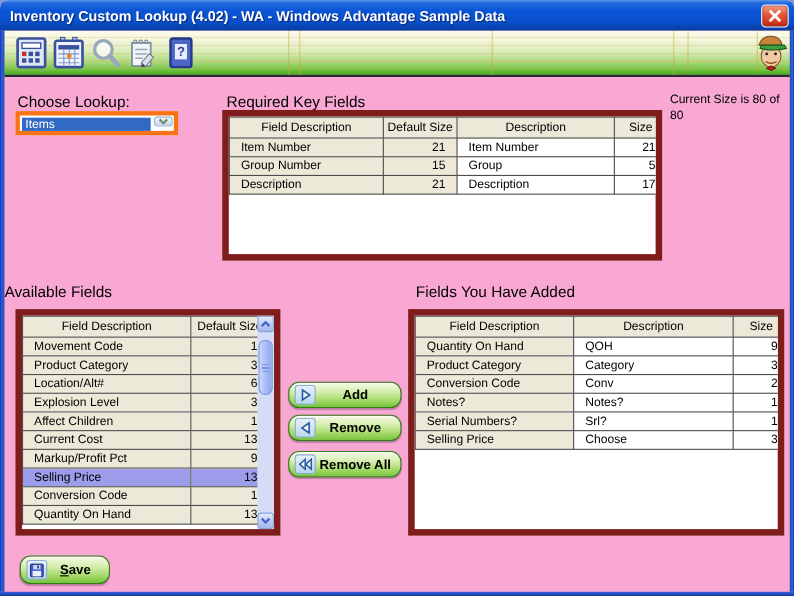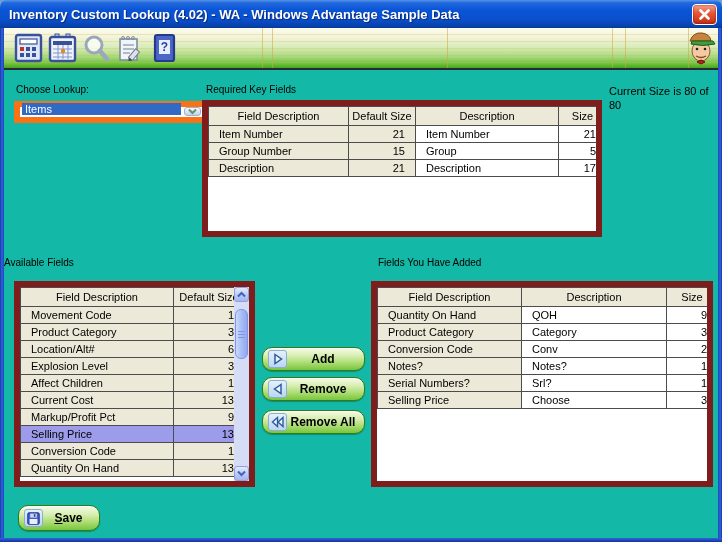--- a/index.html
+++ b/index.html
@@ -1,19 +1,19 @@
 <!DOCTYPE html>
 <html><head>
 <meta charset="utf-8">
 <style>
   * { margin:0; padding:0; box-sizing:border-box; }
   html,body { background:#7a96df; font-family:"Liberation Sans", sans-serif; }
   .window {
     position:relative; width:722px; height:542px; overflow:hidden;
-    background:#14b8a6; border-radius:7px 7px 0 0;
+    background:#f9a8d4; border-radius:7px 7px 0 0;
   }
   
   .titlebar {
     position:absolute; left:0; top:0; width:722px; height:28px;
     background:linear-gradient(180deg,#5795e8 0%,#2268dd 10%,#0a55d6 35%,#0a50cc 70%,#073fa6 96%,#06379a 100%);
     border-radius:7px 7px 0 0; display:flex; align-items:center;
   }
   .title-text {
     color:#fff; font-weight:bold; font-size:13px; padding-left:9px;
     text-shadow:1px 1px 1px #0a2a78; white-space:nowrap;
@@ -37,25 +37,25 @@
       linear-gradient(180deg,#fcfcee 0%,#f3f4da 22%,#d9ecb8 48%,#a8d87c 72%,#6cc03c 90%,#50af24 97%,#48a51e 100%);
     border-bottom:2px solid #2a2a34;
   }
   .toolbar .vline { position:absolute; top:0; bottom:0; width:1px; background:rgba(205,170,60,.55); }
   .tool-btn {
     position:absolute; top:2px; width:33px; height:36px; background:transparent; border:none;
     display:flex; align-items:center; justify-content:center; cursor:pointer;
   }
   .advisor-btn { position:absolute; top:1px; left:678px; width:38px; height:38px; background:transparent; border:none; cursor:pointer;}
   
-  .label { position:absolute; font-size:10px; color:#000; white-space:nowrap; }
+  .label { position:absolute; font-size:14px; color:#000; white-space:nowrap; }
   
   .combo {
-    position:absolute; left:14px; top:101px; width:194px; height:22px;
-    background:#fff; border:6px solid #f97316; display:flex; align-items:flex-end;
+    position:absolute; left:14px; top:101px; width:148px; height:22px;
+    background:#fff; border:4px solid #f97316; display:flex; align-items:flex-start;
   }
   .combo-sel {
     flex:1; margin:2px; background:#316ac5; color:#fff; font-size:11px;
     display:flex; align-items:center; padding-left:3px; overflow:hidden;
   }
   .combo-btn {
     width:17px; margin:1px; border:1px solid #9ab4d8; border-radius:3px;
     background:linear-gradient(180deg,#f6faff 0%,#dbe6f6 50%,#c2d3ec 100%);
     display:flex; align-items:center; justify-content:center; cursor:pointer;
   }

